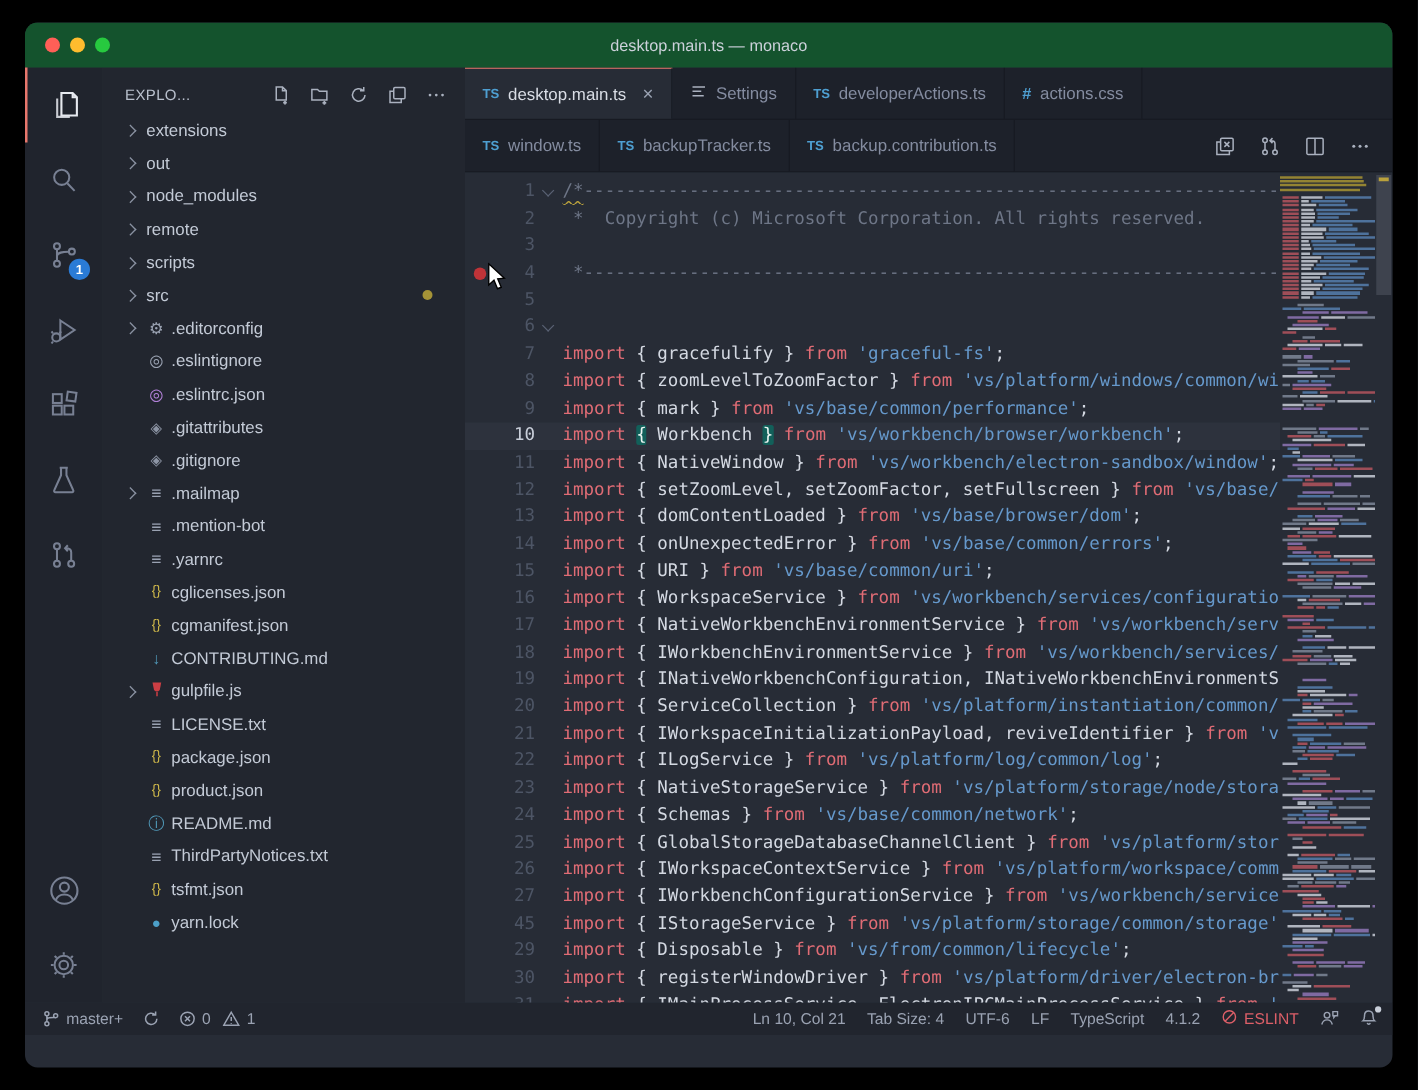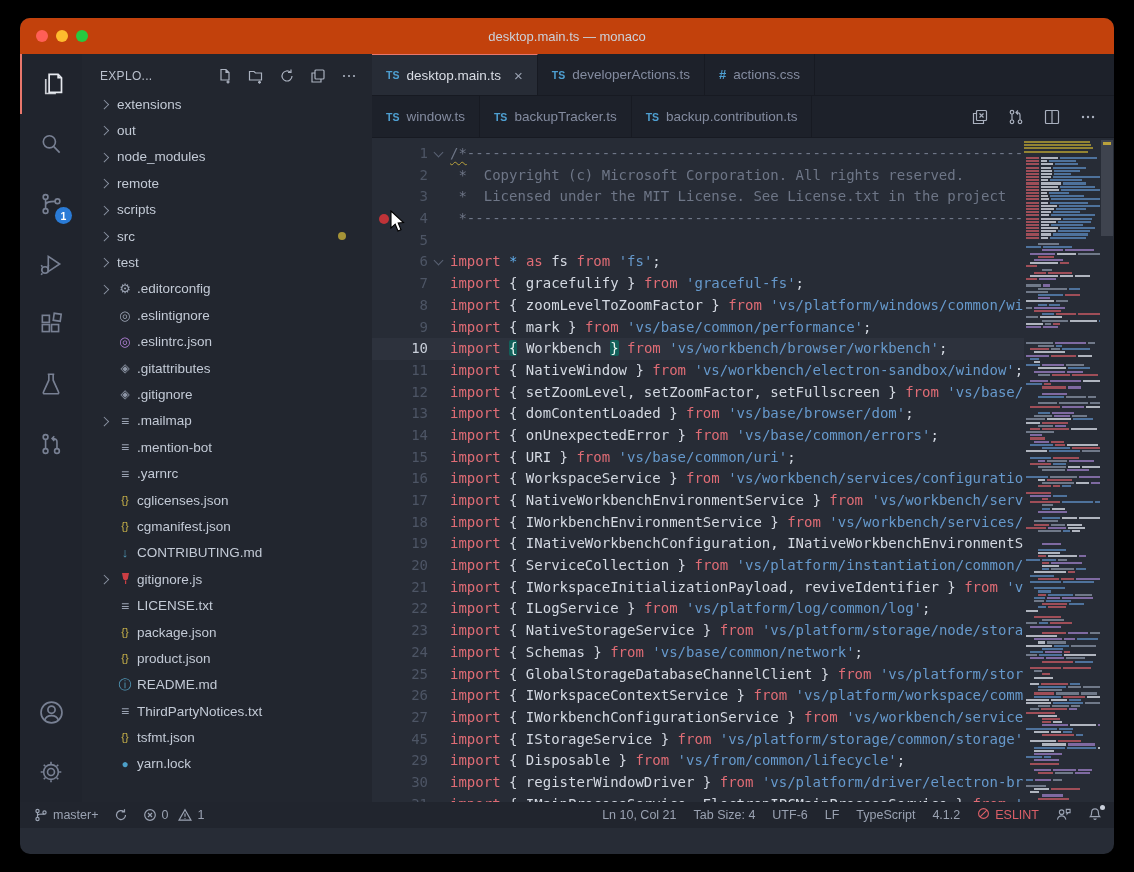--- a/index.html
+++ b/index.html
@@ -3,21 +3,21 @@
 <meta charset="utf-8">
 <style>
   * { margin:0; padding:0; box-sizing:border-box; }
   html,body { width:1134px; height:872px; background:#000; overflow:hidden;
               font-family:"Liberation Sans", sans-serif; }
   .window { position:absolute; left:20px; top:18px; width:1094px; height:836px;
             background:#272c36; border-radius:10px; overflow:hidden;
             box-shadow:0 18px 50px rgba(0,0,0,.8); }
 
   
-  .titlebar { height:36px; background:#c2410c; position:relative;
+  .titlebar { height:36px; background:#14532d; position:relative;
               display:flex; align-items:center; }
   .lights { display:flex; gap:8px; padding-left:16px; }
   .light { width:12px; height:12px; border-radius:50%; }
   .l-red{background:#ff5f57}.l-yellow{background:#febc2e}.l-green{background:#27c93f}
   .tb-title { position:absolute; left:0; right:0; text-align:center;
               color:#ccd1da; font-size:13px; }
 
   
   .main { display:flex; height:748px; }
 
@@ -263,24 +263,20 @@
             <span class="chev"></span>
             <span class="tlabel">scripts</span>
           </div>
           <div class="trow">
             <span class="chev"></span>
             <span class="tlabel">src</span>
             <span class="tdot"></span>
           </div>
           <div class="trow">
             <span class="chev"></span>
-            <span class="tlabel">test</span>
-          </div>
-          <div class="trow">
-            <span class="chev"></span>
             <span class="ficon" style="color: rgb(154, 162, 178); font-size: 13px;">⚙</span>
             <span class="tlabel">.editorconfig</span>
           </div>
           <div class="trow">
             <span class="chev none"></span>
             <span class="ficon" style="color: rgb(154, 162, 178); font-size: 13px;">◎</span>
             <span class="tlabel">.eslintignore</span>
           </div>
           <div class="trow">
             <span class="chev none"></span>
@@ -326,21 +322,21 @@
             <span class="chev none"></span>
             <span class="ficon" style="color: rgb(81, 154, 186); font-size: 13px;">↓</span>
             <span class="tlabel">CONTRIBUTING.md</span>
           </div>
           <div class="trow">
             <span class="chev"></span>
             <span class="ficon"><svg class="gulp-glyph" width="11" height="13" viewBox="0 0 11 13">
                 <path d="M2 1 H9 L7.8 7 Q5.5 9.5 3.2 7 Z" fill="#cc3e44"></path>
                 <rect x="5" y="8.5" width="1.2" height="3.5" fill="#cc3e44"></rect>
               </svg></span>
-            <span class="tlabel">gitignore.js</span>
+            <span class="tlabel">gulpfile.js</span>
           </div>
           <div class="trow">
             <span class="chev none"></span>
             <span class="ficon" style="color: rgb(154, 162, 178); font-size: 14px;">≡</span>
             <span class="tlabel">LICENSE.txt</span>
           </div>
           <div class="trow">
             <span class="chev none"></span>
             <span class="ficon" style="color: rgb(205, 182, 74); font-size: 11px;">{}</span>
             <span class="tlabel">package.json</span>
@@ -372,20 +368,26 @@
           </div>
         </div>
     </div>
 
     <div class="edcol">
       <div class="tabrow" id="tabrow1">
           <div class="tab active">
             <span class="ticon ts-badge">TS</span>
             <span>desktop.main.ts</span>
             <span class="close">×</span>
+          </div>
+          <div class="tab">
+            <span class="settings-ico"><svg width="14" height="14" viewBox="0 0 14 14">
+                <path d="M2 3.5 H12 M2 7 H9 M2 10.5 H11"></path>
+              </svg></span>
+            <span>Settings</span>
           </div>
           <div class="tab">
             <span class="ticon ts-badge">TS</span>
             <span>developerActions.ts</span>
           </div>
           <div class="tab">
             <span class="css-badge">#</span>
             <span>actions.css</span>
           </div>
         </div>
@@ -431,24 +433,24 @@
                 <circle cx="9" cy="9" r="1.2" fill="#aab1bf" stroke="none"></circle>
                 <circle cx="14" cy="9" r="1.2" fill="#aab1bf" stroke="none"></circle>
               </svg>
             </span>
           </div>
         </div>
       <div class="editor">
         <div class="code" id="code">
             <div class="cline"><span class="gut">1</span><span class="fold open"></span><span><span class="tok-comment"><span class="squiggle">/*</span>---------------------------------------------------------------------------------------------</span></span></div>
             <div class="cline"><span class="gut">2</span><span class="fold"></span><span><span class="tok-comment"> *  Copyright (c) Microsoft Corporation. All rights reserved.</span></span></div>
-            <div class="cline"><span class="gut">3</span><span class="fold"></span><span><span class="tok-comment"> *  Licensed under the MIT License. See License.txt in the project</span></span></div>
+            <div class="cline"><span class="gut">3</span><span class="fold"></span></div>
             <div class="cline"><span class="gut">4<span class="bp"></span></span><span class="fold"></span><span><span class="tok-comment"> *--------------------------------------------------------------------------------------------*/</span></span></div>
             <div class="cline"><span class="gut">5</span><span class="fold"></span><span></span></div>
-            <div class="cline"><span class="gut">6</span><span class="fold open"></span><span><span class="tok-kw">import</span> <span class="tok-star">*</span> <span class="tok-kw">as</span> fs <span class="tok-kw">from</span> <span class="tok-str">'fs'</span>;</span></div>
+            <div class="cline"><span class="gut">6</span><span class="fold open"></span></div>
             <div class="cline"><span class="gut">7</span><span class="fold"></span><span><span class="tok-kw">import</span> { gracefulify } <span class="tok-kw">from</span> <span class="tok-str">'graceful-fs'</span>;</span></div>
             <div class="cline"><span class="gut">8</span><span class="fold"></span><span><span class="tok-kw">import</span> { zoomLevelToZoomFactor } <span class="tok-kw">from</span> <span class="tok-str">'vs/platform/windows/common/windows'</span>;</span></div>
             <div class="cline"><span class="gut">9</span><span class="fold"></span><span><span class="tok-kw">import</span> { mark } <span class="tok-kw">from</span> <span class="tok-str">'vs/base/common/performance'</span>;</span></div>
             <div class="cline activeline"><span class="gut">10</span><span class="fold"></span><span><span class="tok-kw">import</span> <span class="brkt">{</span> Workbench <span class="brkt">}</span> <span class="tok-kw">from</span> <span class="tok-str">'vs/workbench/browser/workbench'</span>;</span></div>
             <div class="cline"><span class="gut">11</span><span class="fold"></span><span><span class="tok-kw">import</span> { NativeWindow } <span class="tok-kw">from</span> <span class="tok-str">'vs/workbench/electron-sandbox/window'</span>;</span></div>
             <div class="cline"><span class="gut">12</span><span class="fold"></span><span><span class="tok-kw">import</span> { setZoomLevel, setZoomFactor, setFullscreen } <span class="tok-kw">from</span> <span class="tok-str">'vs/base/browser/browser'</span>;</span></div>
             <div class="cline"><span class="gut">13</span><span class="fold"></span><span><span class="tok-kw">import</span> { domContentLoaded } <span class="tok-kw">from</span> <span class="tok-str">'vs/base/browser/dom'</span>;</span></div>
             <div class="cline"><span class="gut">14</span><span class="fold"></span><span><span class="tok-kw">import</span> { onUnexpectedError } <span class="tok-kw">from</span> <span class="tok-str">'vs/base/common/errors'</span>;</span></div>
             <div class="cline"><span class="gut">15</span><span class="fold"></span><span><span class="tok-kw">import</span> { URI } <span class="tok-kw">from</span> <span class="tok-str">'vs/base/common/uri'</span>;</span></div>
             <div class="cline"><span class="gut">16</span><span class="fold"></span><span><span class="tok-kw">import</span> { WorkspaceService } <span class="tok-kw">from</span> <span class="tok-str">'vs/workbench/services/configuration/browser/configurationService'</span>;</span></div>

